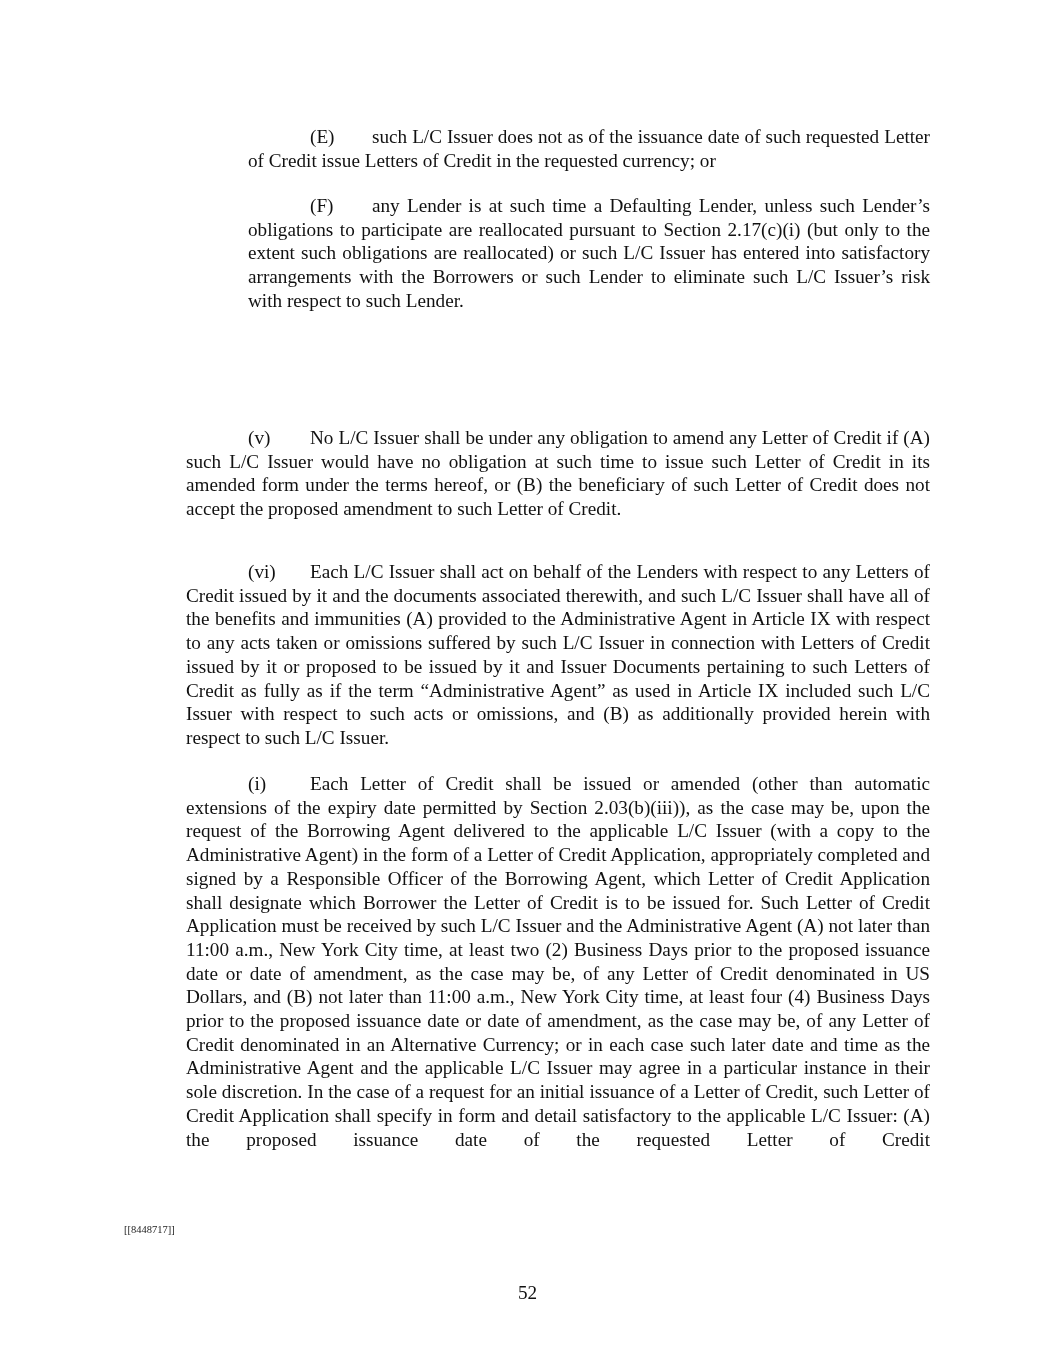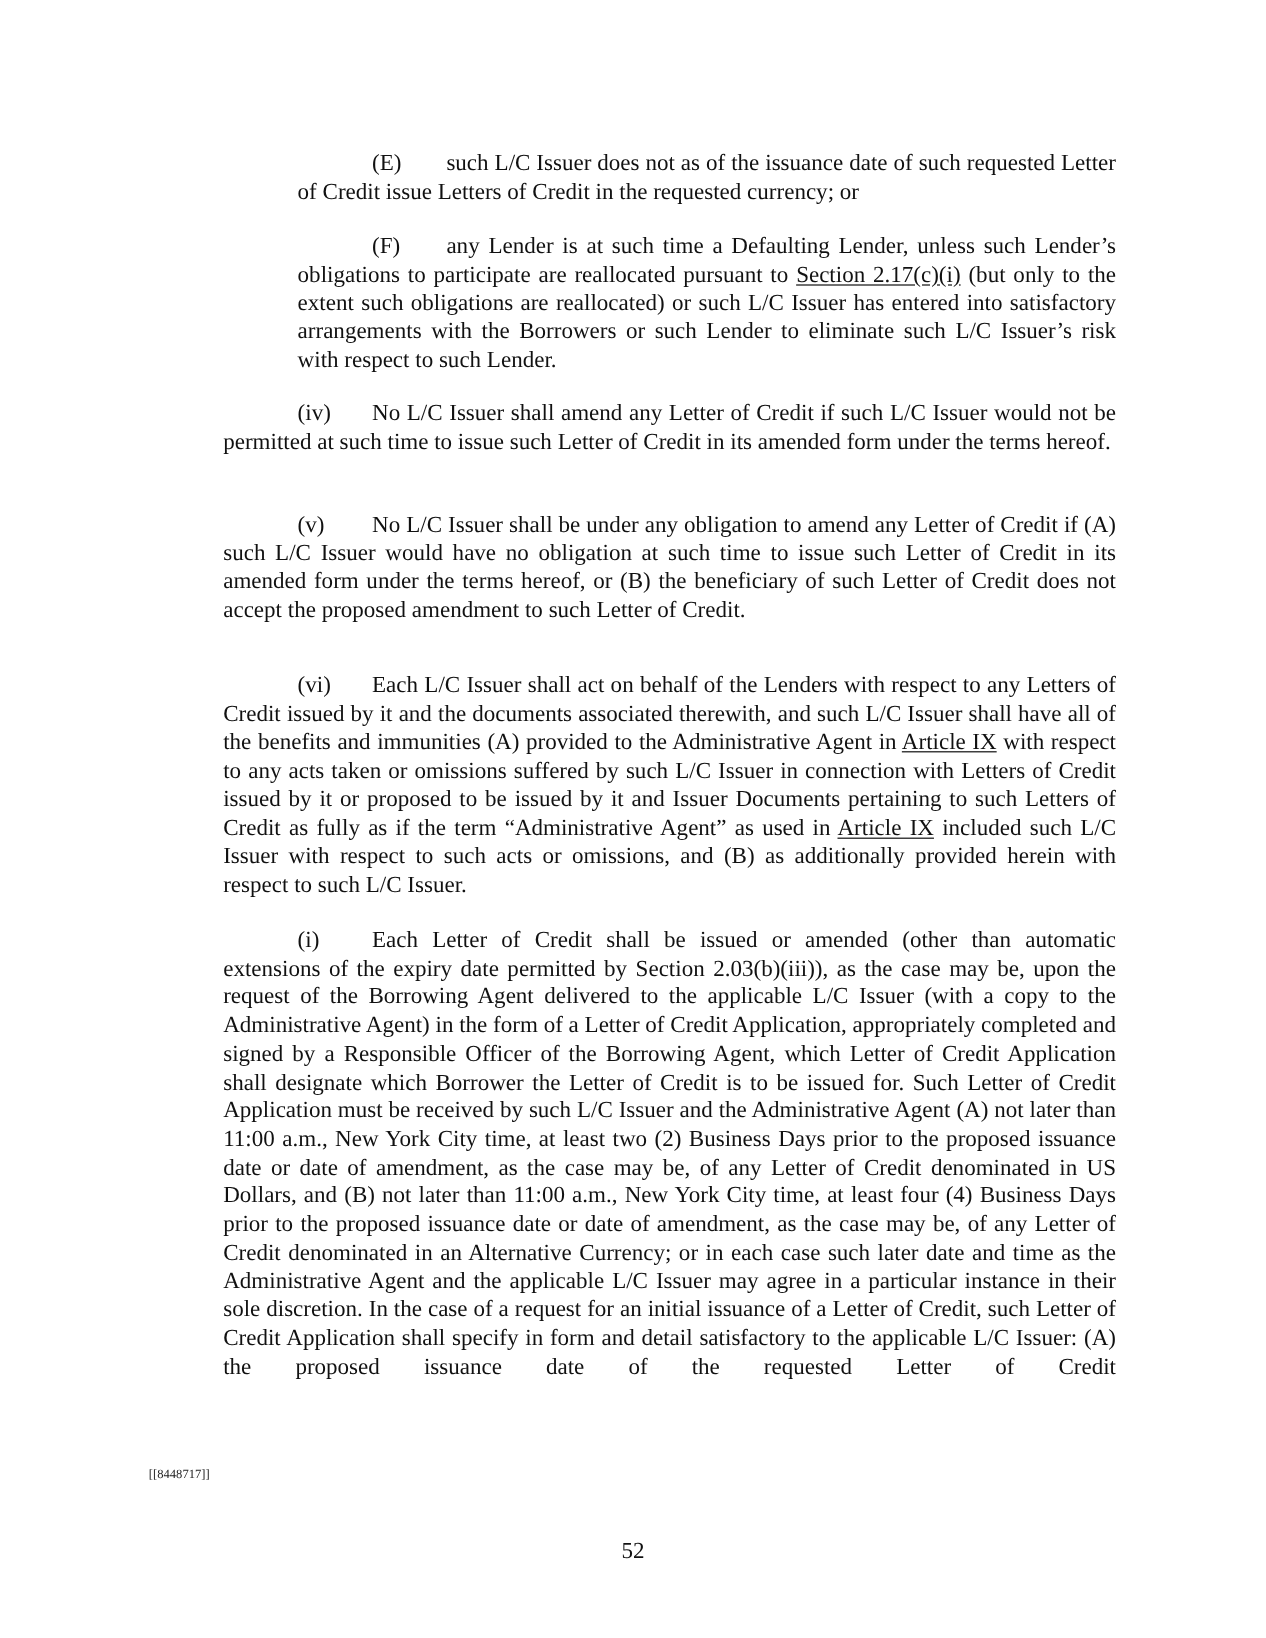--- a/index.html
+++ b/index.html
@@ -14,42 +14,41 @@
   }
   .block-e { left: 248px; top: 125px; width: 682px; }
   .block-f { left: 248px; top: 194px; width: 682px; }
   .block-iv { left: 186px; top: 333px; width: 744px; }
   .block-v { left: 186px; top: 426px; width: 744px; }
   .block-vi { left: 186px; top: 541px; width: 744px; margin-top: 19px; }
   .block-b { left: 124px; top: 752px; width: 806px; }
   .block-i { left: 186px; top: 772px; width: 744px; }
   .indent-first { text-indent: 62px; }
   .marker { display: inline-block; width: 62px; text-indent: 0; }
-  .u { text-decoration: underline; text-underline-offset: 2px; }
+  .u { text-underline-offset: 2px; }
   .bold-u { font-weight: bold; text-decoration: underline; text-underline-offset: 2px; }
   .page-num {
     position: absolute; left: 0; width: 1055px; top: 1246px; text-align: center;
     font-size: 19.2px;
     margin-top: 35px;
   }
   .doc-id {
     position: absolute; left: 124px; top: 1218px; font-size: 10.5px; color: #222;
   }
   .last-line-justify { text-align-last: justify; }
 </style>
 </head>
 <body>
 
 <div class="page">
 
   <p class="para block-e indent-first"><span class="marker">(E)</span><span>such L/C Issuer does not as of the issuance date of such requested Letter of Credit issue Letters of Credit in the requested currency; or</span></p>
 
   <p class="para block-f indent-first"><span class="marker">(F)</span><span>any Lender is at such time a Defaulting Lender, unless such Lender’s obligations to participate are reallocated pursuant to </span><span class="u">Section 2.17(c)(i)</span><span> (but only to the extent such obligations are reallocated) or such L/C Issuer has entered into satisfactory arrangements with the Borrowers or such Lender to eliminate such L/C Issuer’s risk with respect to such Lender.</span></p>
 
-  <p class="para block-iv indent-first"><span class="marker">(iv)</span><span>No L/C Issuer shall amend any Letter of Credit if such L/C Issuer would not be permitted at such time to issue such Letter of Credit in its amended form under the terms hereof.</span></p>
 
   <p class="para block-v indent-first"><span class="marker">(v)</span><span>No L/C Issuer shall be under any obligation to amend any Letter of Credit if (A) such L/C Issuer would have no obligation at such time to issue such Letter of Credit in its amended form under the terms hereof, or (B) the beneficiary of such Letter of Credit does not accept the proposed amendment to such Letter of Credit.</span></p>
 
   <p class="para block-vi indent-first"><span class="marker">(vi)</span><span>Each L/C Issuer shall act on behalf of the Lenders with respect to any Letters of Credit issued by it and the documents associated therewith, and such L/C Issuer shall have all of the benefits and immunities (A) provided to the Administrative Agent in </span><span class="u">Article IX</span><span> with respect to any acts taken or omissions suffered by such L/C Issuer in connection with Letters of Credit issued by it or proposed to be issued by it and Issuer Documents pertaining to such Letters of Credit as fully as if the term “Administrative Agent” as used in </span><span class="u">Article IX</span><span> included such L/C Issuer with respect to such acts or omissions, and (B) as additionally provided herein with respect to such L/C Issuer.</span></p>
 
 
   <p class="para block-i indent-first last-line-justify"><span class="marker">(i)</span><span>Each Letter of Credit shall be issued or amended (other than automatic extensions of the expiry date permitted by Section 2.03(b)(iii)), as the case may be, upon the request of the Borrowing Agent delivered to the applicable L/C Issuer (with a copy to the Administrative Agent) in the form of a Letter of Credit Application, appropriately completed and signed by a Responsible Officer of the Borrowing Agent, which Letter of Credit Application shall designate which Borrower the Letter of Credit is to be issued for. Such Letter of Credit Application must be received by such L/C Issuer and the Administrative Agent (A) not later than 11:00 a.m., New York City time, at least two (2) Business Days prior to the proposed issuance date or date of amendment, as the case may be, of any Letter of Credit denominated in US Dollars, and (B) not later than 11:00 a.m., New York City time, at least four (4) Business Days prior to the proposed issuance date or date of amendment, as the case may be, of any Letter of Credit denominated in an Alternative Currency; or in each case such later date and time as the Administrative Agent and the applicable L/C Issuer may agree in a particular instance in their sole discretion.  In the case of a request for an initial issuance of a Letter of Credit, such Letter of Credit Application shall specify in form and detail satisfactory to the applicable L/C Issuer: (A) the proposed issuance date of the requested Letter of Credit</span></p>
 
   <div class="page-num">52</div>
   <div class="doc-id">[[8448717]]</div>

